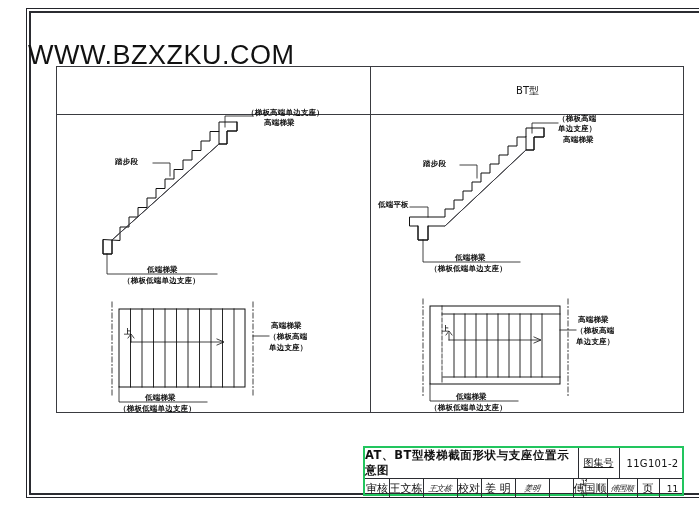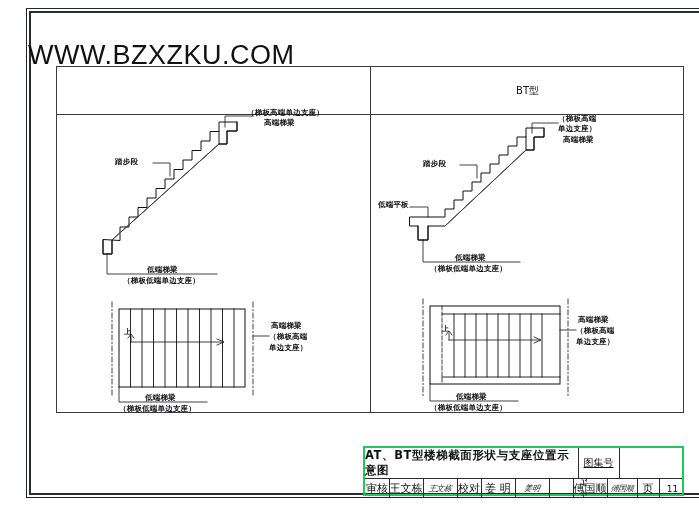--- a/index.html
+++ b/index.html
@@ -242,20 +242,21 @@
     </div>
   </div>
 
   <div class="titleblock">
 
     <div class="tb-row1">
       <div class="tb-cell tb-title">AT、BT型楼梯截面形状与支座位置示意图</div>
       <div class="tb-div" style="left:213px;"></div>
       <div class="tb-cell tb-atlas-lbl">图集号</div>
       <div class="tb-div" style="left:254px;"></div>
+      <div class="tb-cell tb-atlas-val">11G101-2</div>
     </div>
 
     <div class="tb-row2">
       <div class="r2c" style="left:0;width:24px;">审核</div>
       <div class="tb-div" style="left:24px;"></div>
 
       <div class="r2c" style="left:24px;width:34px;">王文栋</div>
       <div class="tb-div" style="left:58px;"></div>
 
       <div class="r2c sig" style="left:58px;width:34px;">王文栋</div>

